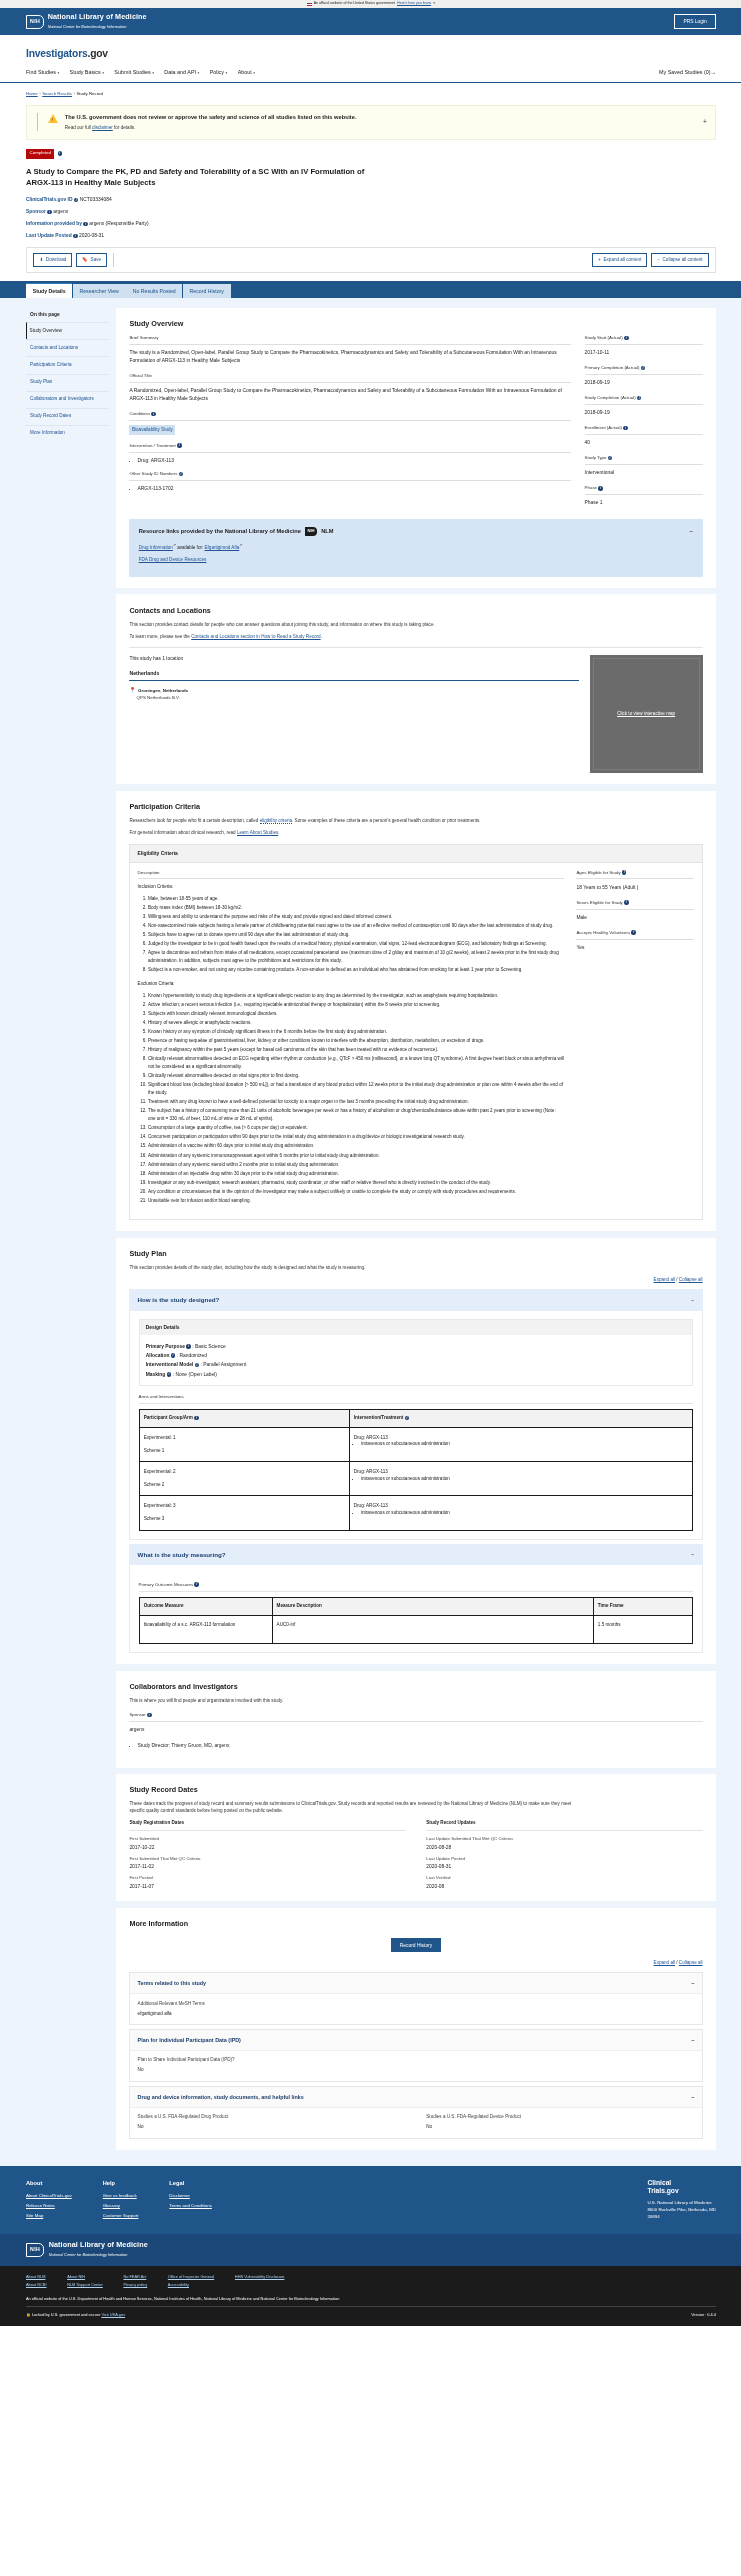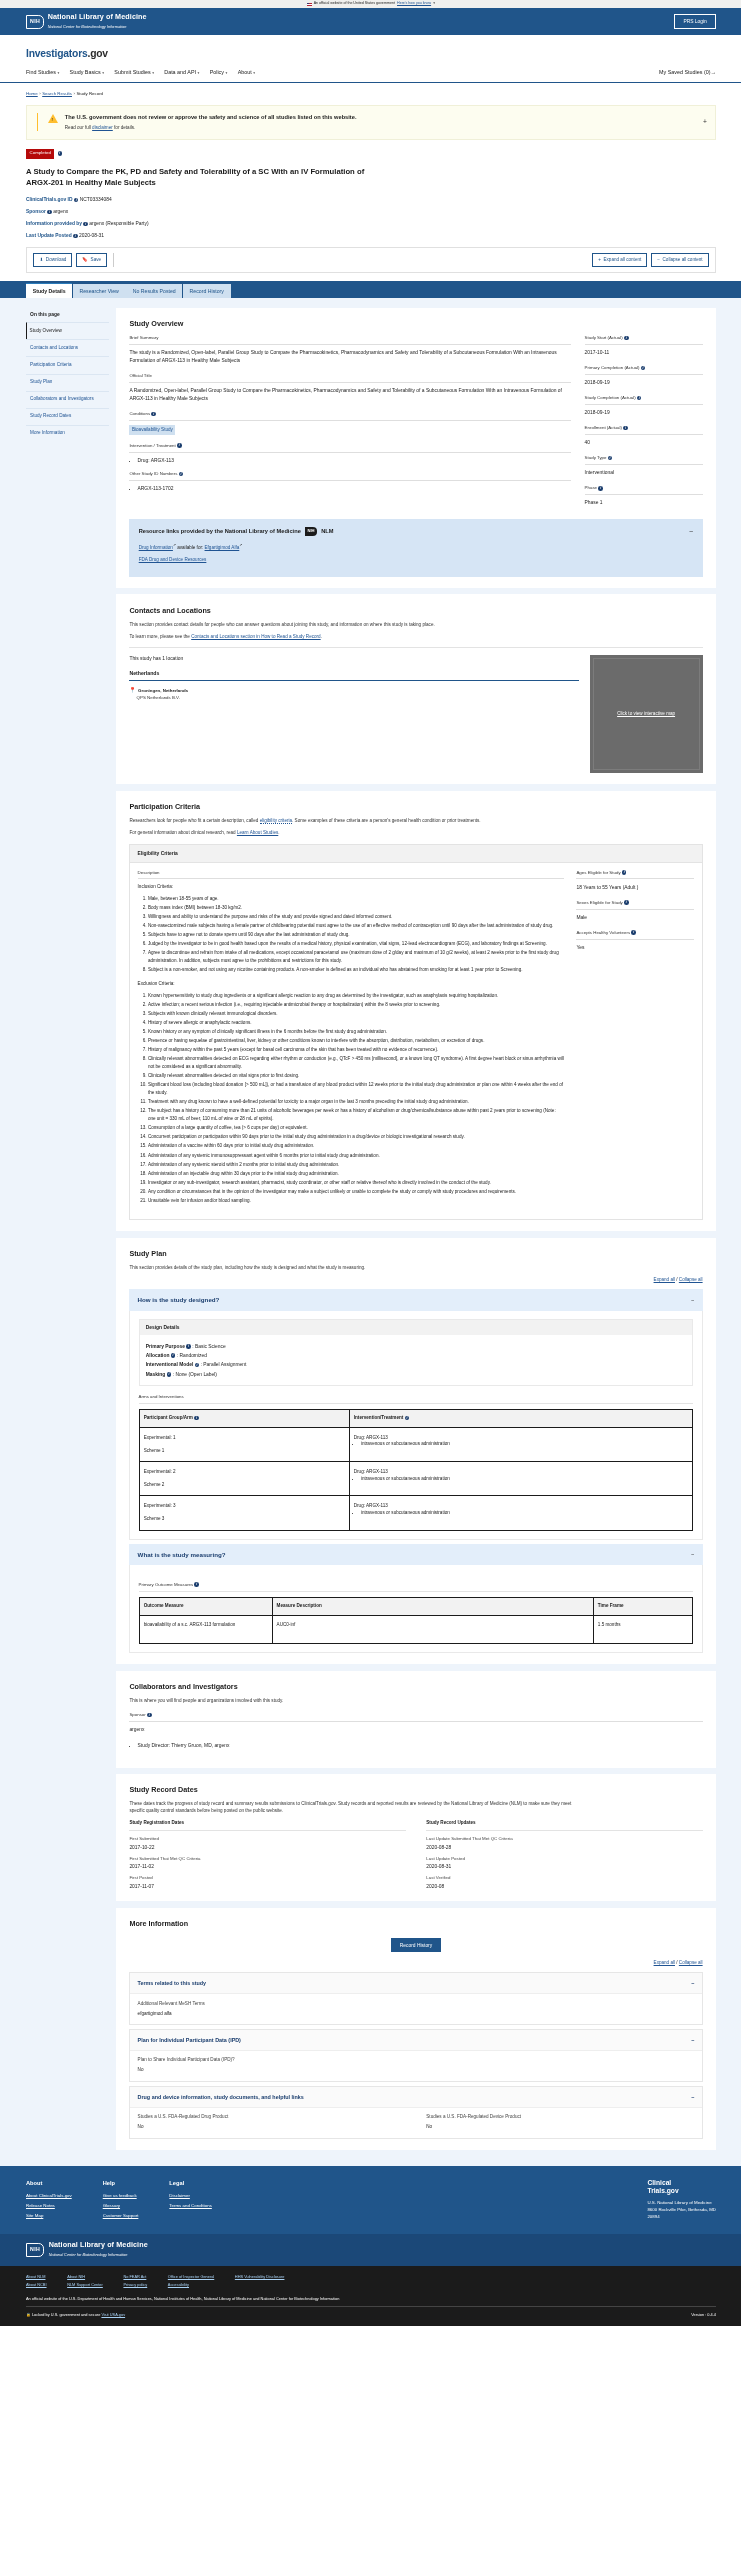--- a/index.html
+++ b/index.html
@@ -210,21 +210,21 @@
       </div>
     </div>
     <span class="disc-plus">+</span>
   </div>
 
   <div class="badge-row">
     <span class="badge-completed">Completed</span>
     <span class="info-i">i</span>
   </div>
 
-  <h1 class="study-title">A Study to Compare the PK, PD and Safety and Tolerability of a SC With an IV Formulation of ARGX-201 in Healthy Male Subjects</h1>
+  <h1 class="study-title">A Study to Compare the PK, PD and Safety and Tolerability of a SC With an IV Formulation of ARGX-113 in Healthy Male Subjects</h1>
 
   <div class="meta-line">
     <span class="lbl">ClinicalTrials.gov ID</span>
     <span class="info-i">i</span>
     <span>NCT03334084</span>
   </div>
   <div class="meta-line">
     <span class="lbl">Sponsor</span>
     <span class="info-i">i</span>
     <span>argenx</span>

